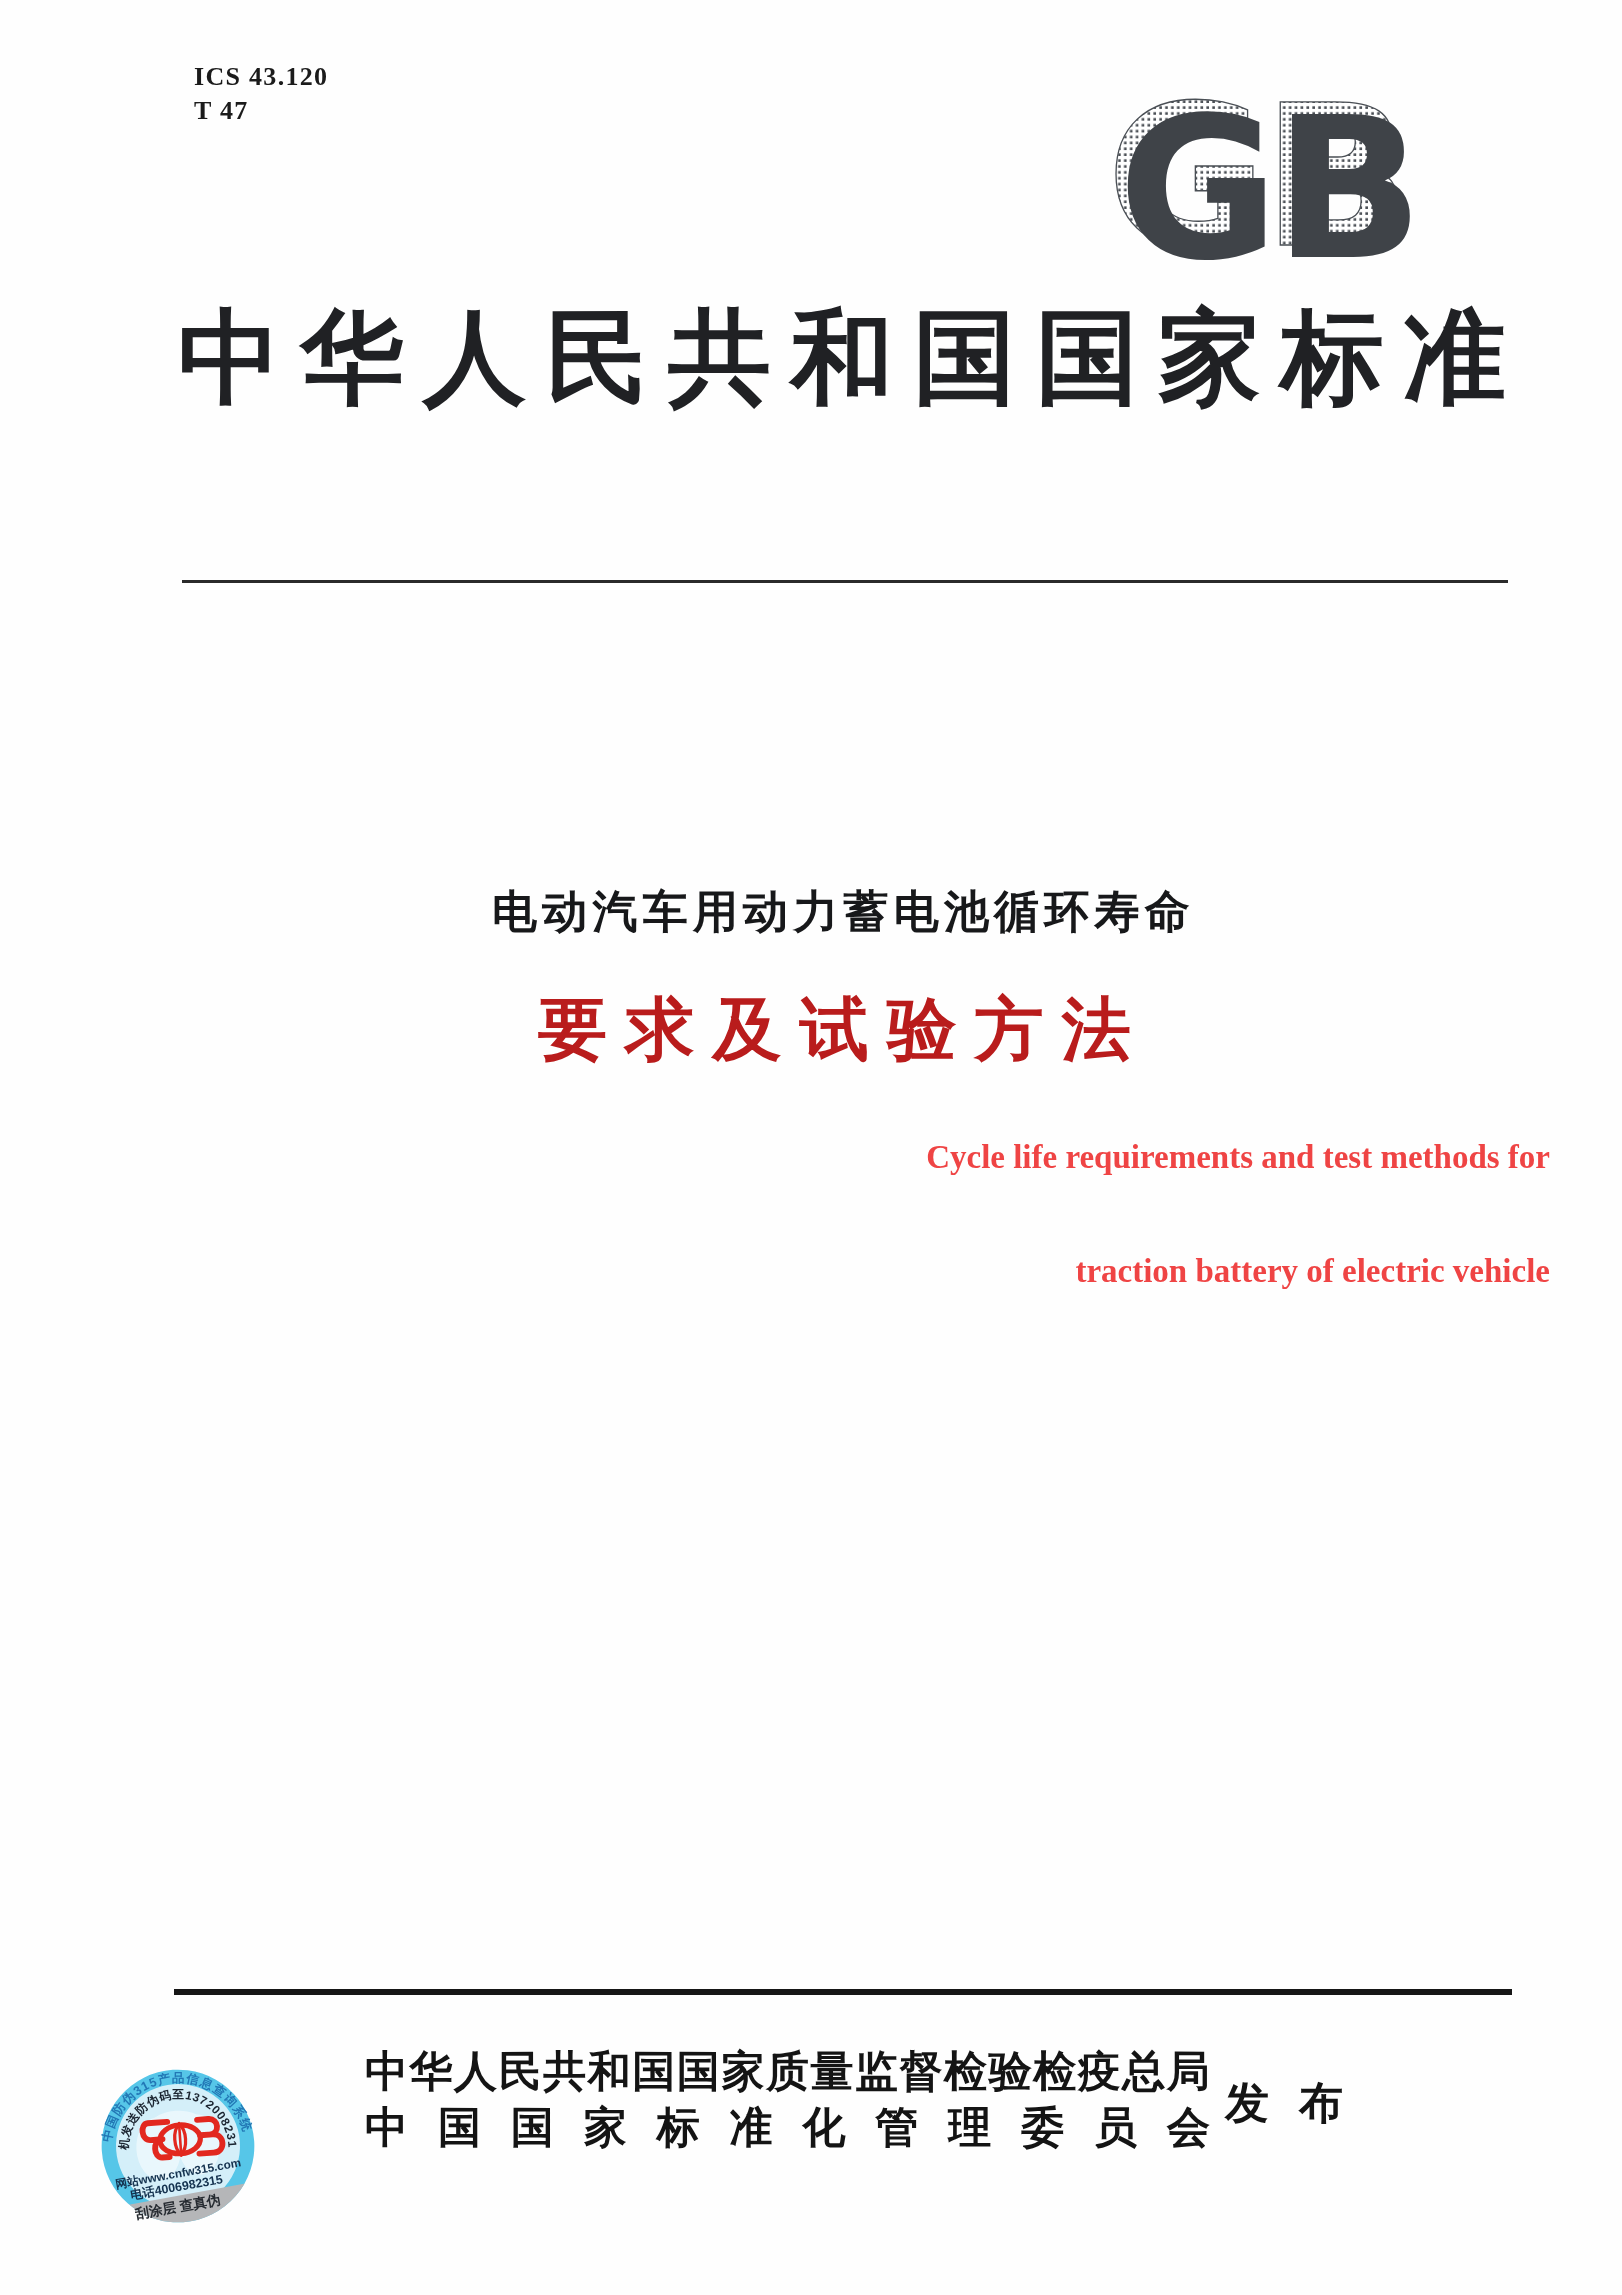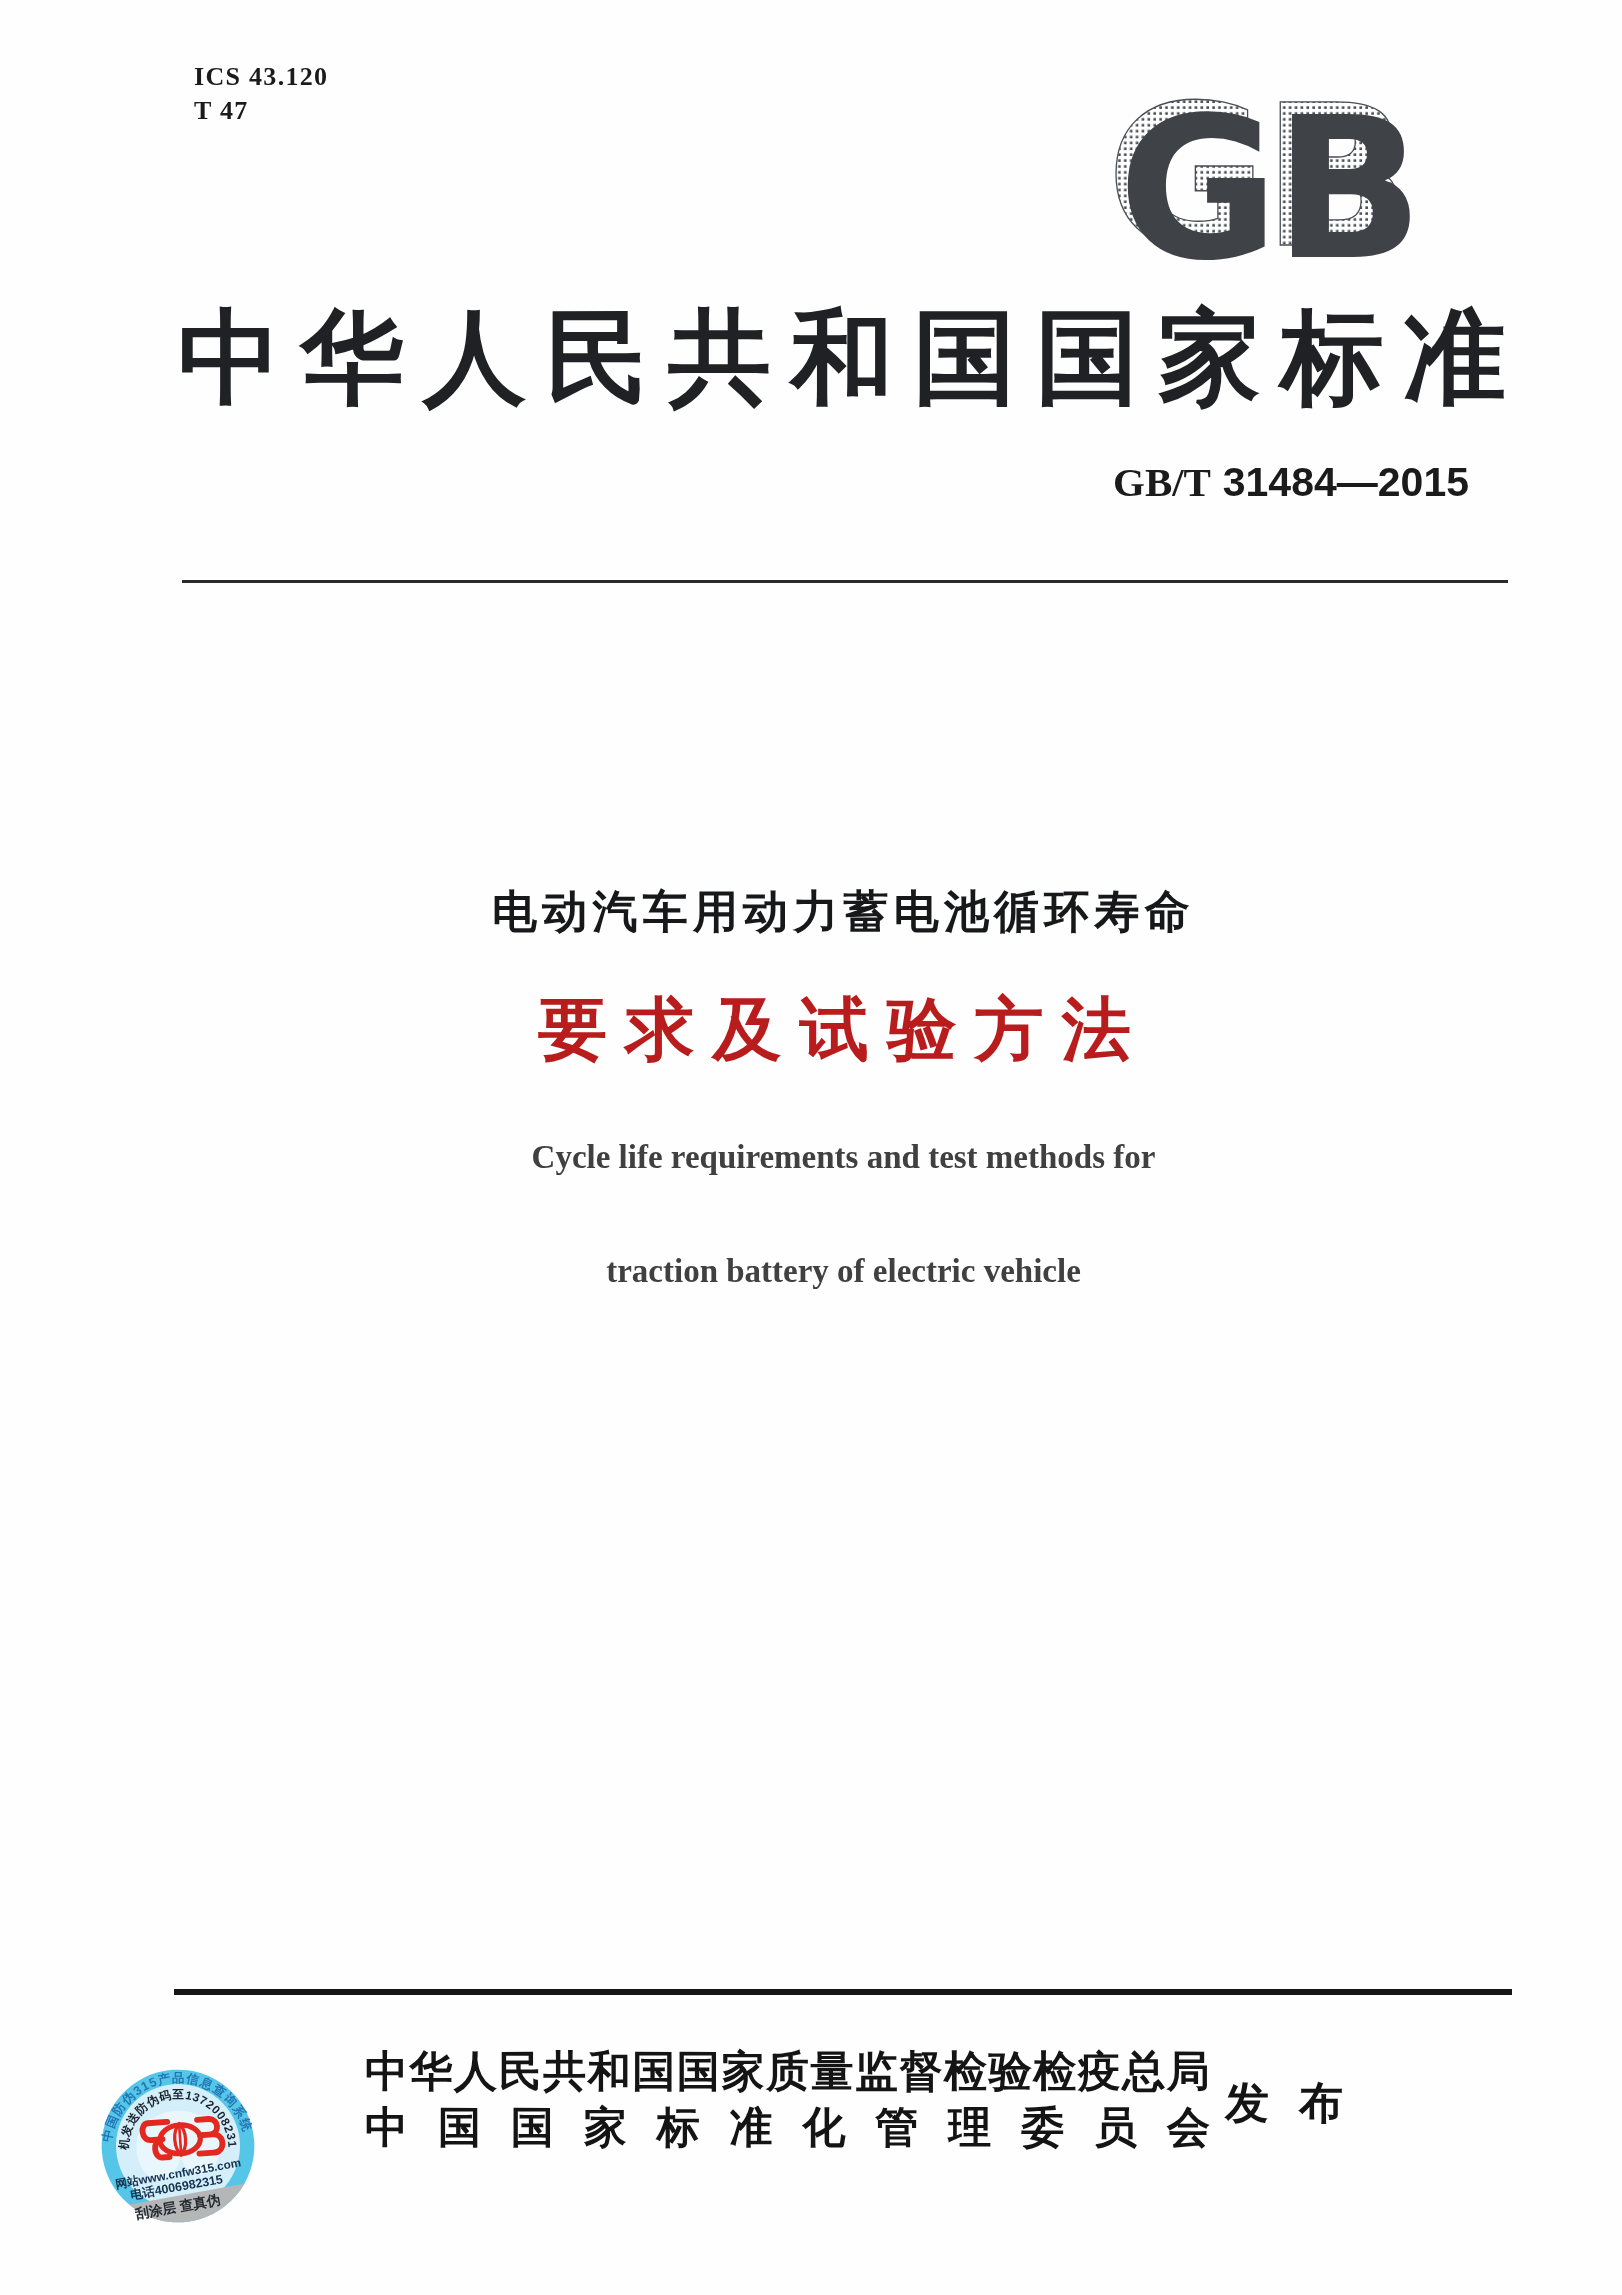--- a/index.html
+++ b/index.html
@@ -45,22 +45,23 @@
     white-space:nowrap;
   }
   .zh-title-2{
     position:absolute;left:0;top:984px;width:100%;
     font-family:"Liberation Sans","DejaVu Sans",sans-serif;
     font-size:69px;font-weight:900;letter-spacing:18.3px;color:#b91c1c;
     white-space:nowrap;
   }
   .en-title-1,.en-title-2{
     position:absolute;left:0;width:100%;
-    font-size:33px;font-weight:bold;color:#404040;
-    white-space:nowrap;
+    font-size:33px;font-weight:bold;color:#ef4444;
+    white-space:nowrap;
+    text-align:right;
   }
   .en-title-1{top:1139px;}
   .en-title-2{top:1253px;}
   
   .dates{
     position:absolute;left:182px;top:1941px;width:1326px;
     display:flex;justify-content:space-between;
     font-family:"Liberation Sans","DejaVu Sans",sans-serif;
     font-size:36px;font-weight:500;color:#151515;
     white-space:nowrap;
@@ -112,23 +113,20 @@
       <span>民</span>
       <span>共</span>
       <span>和</span>
       <span>国</span>
       <span>国</span>
       <span>家</span>
       <span>标</span>
       <span>准</span>
     </div>
 
-  <div class="std-code">
-    <span>GB/T</span><span class="num">31484—2015</span>
-  </div>
 
   <div class="rule-top"></div>
 
   <div class="center-band">
     <div class="zh-title-1">电动汽车用动力蓄电池循环寿命</div>
     <div class="zh-title-2">要求及试验方法</div>
     <div class="en-title-1">Cycle life requirements and test methods for</div>
     <div class="en-title-2">traction battery of electric vehicle</div>
   </div>
 

